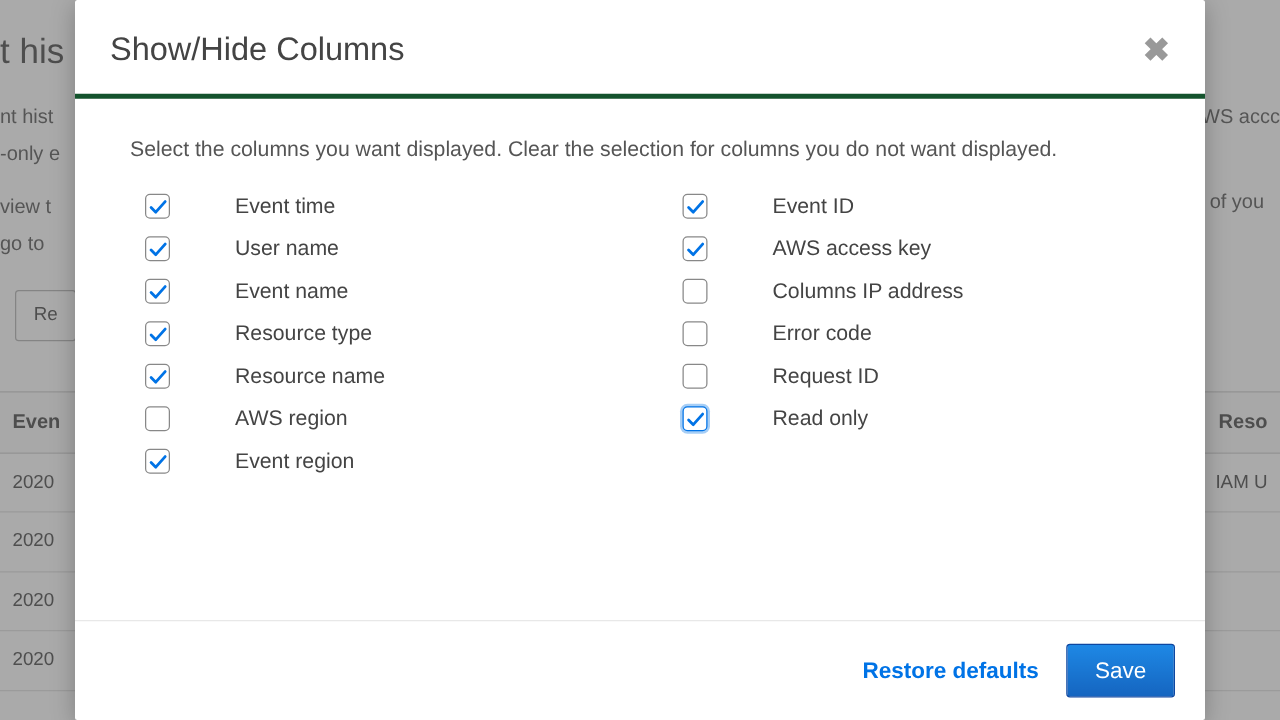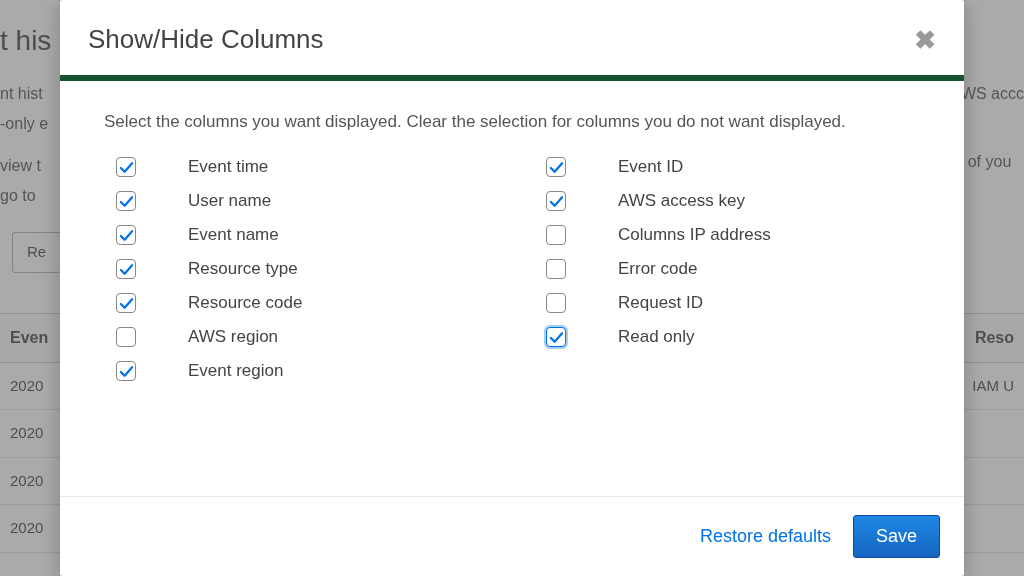--- a/index.html
+++ b/index.html
@@ -72,21 +72,21 @@
       right: 60px;
       background: #fff;
       border-radius: 2px;
       box-shadow: 0 4px 20px rgba(0,0,0,0.25);
       display: flex;
       flex-direction: column;
       height: 576px;
     }
     .modal-header {
       padding: 24px 28px 20px 28px;
-      border-bottom: 6px solid #14532d;
+      border-bottom: 4px solid #14532d;
       display: flex;
       justify-content: space-between;
       align-items: center;
     }
     .modal-title {
       font-size: 26px;
       font-weight: 400;
       color: #444;
     }
     .close-x {
@@ -148,21 +148,21 @@
       border-top: 1px solid #e8e8e8;
       padding: 18px 24px;
       display: flex;
       justify-content: flex-end;
       align-items: center;
       gap: 22px;
     }
     .link-btn {
       color: #0073e6;
       font-size: 18px;
-      font-weight: 400;
+      font-weight: 700;
       cursor: pointer;
     }
     .save-btn {
       background: linear-gradient(#1e88e5, #1565c0);
       color: #fff;
       border: 1px solid #0d47a1;
       border-radius: 3px;
       padding: 10px 22px;
       font-size: 18px;
       font-weight: 400;
@@ -259,21 +259,21 @@
               </svg>
             </span>
             <span class="check-label">Resource type</span>
           </div>
           <div class="check-row">
             <span class="cbox checked">
               <svg viewBox="0 0 16 16">
                 <path d="M2 8.5 L6 12.5 L14 3.5" stroke="#0073e6" stroke-width="2.4" fill="none" stroke-linecap="round" stroke-linejoin="round"></path>
               </svg>
             </span>
-            <span class="check-label">Resource code</span>
+            <span class="check-label">Resource name</span>
           </div>
           <div class="check-row">
             <span class="cbox"></span>
             <span class="check-label">AWS region</span>
           </div>
           <div class="check-row">
             <span class="cbox checked">
               <svg viewBox="0 0 16 16">
                 <path d="M2 8.5 L6 12.5 L14 3.5" stroke="#0073e6" stroke-width="2.4" fill="none" stroke-linecap="round" stroke-linejoin="round"></path>
               </svg>

